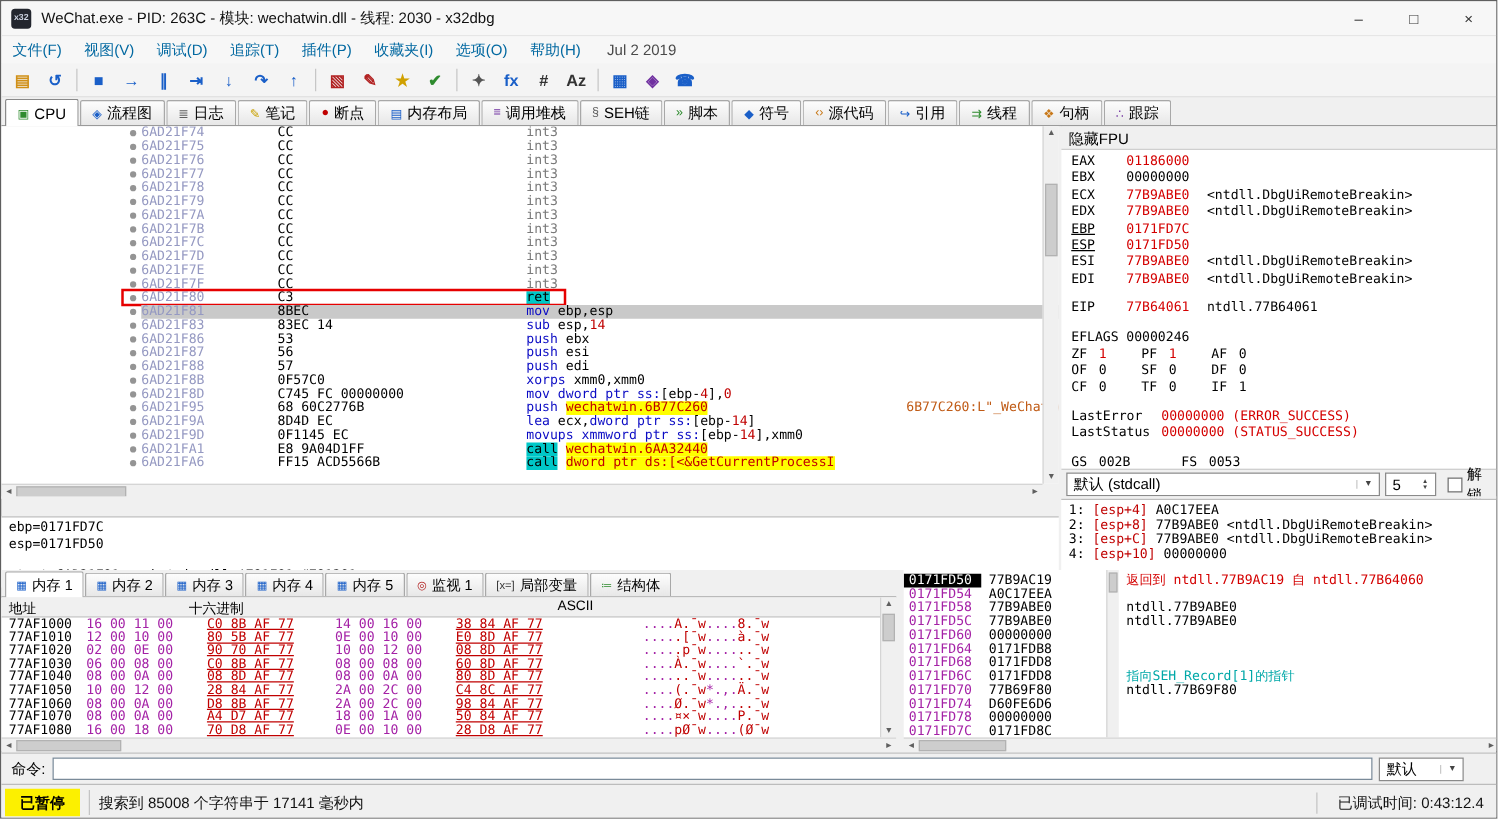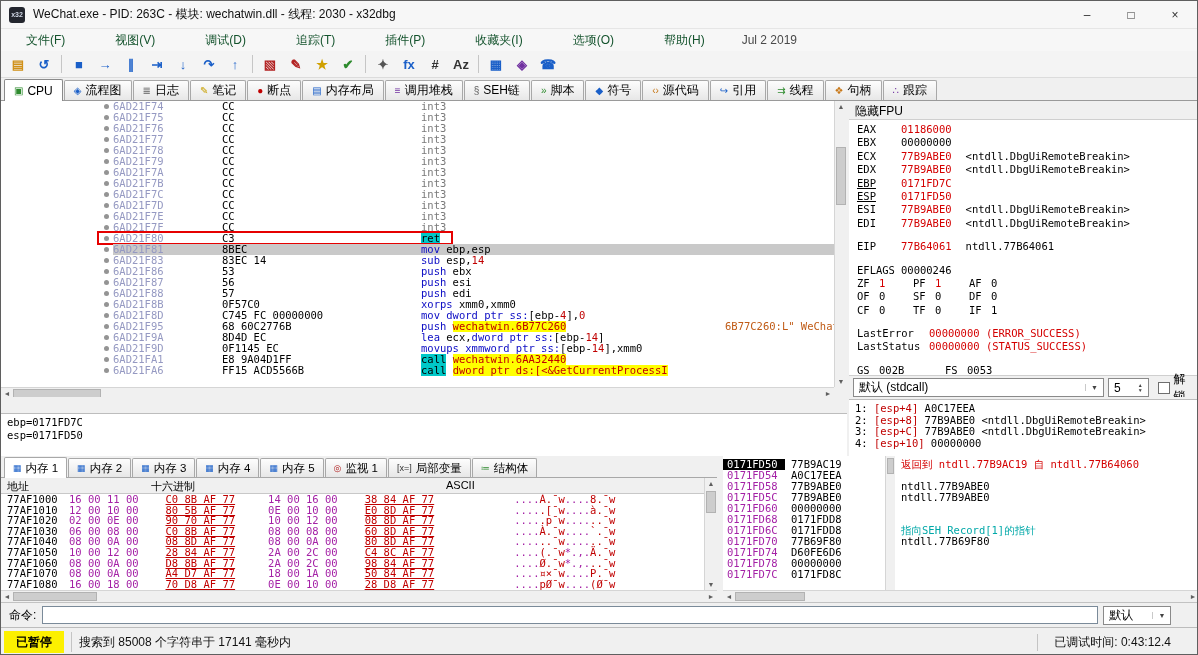--- a/index.html
+++ b/index.html
@@ -10,21 +10,21 @@
 
   
   .titlebar{position:absolute;left:0;top:0;right:0;height:28px;background:#f7f7f7;border-bottom:1px solid #e6e6e6;display:flex;align-items:center;}
   .appicon{width:16px;height:16px;margin-left:8px;background:#23262e;border-radius:3px;color:#cfd6e4;font-size:7px;line-height:16px;text-align:center;font-weight:bold;}
   .title{margin-left:8px;font-size:12px;color:#111;}
   .wbtns{margin-left:auto;display:flex;height:28px;}
   .wbtn{width:44px;text-align:center;line-height:28px;font-size:12px;color:#333;}
 
   
   .menubar{position:absolute;left:0;top:28px;right:0;height:22px;background:#f7f7f7;display:flex;align-items:center;}
-  .menu-item{padding:3px 25px;color:#14532d;}
+  .menu-item{padding:3px 9px;color:#0369a1;}
   .builddate{margin-left:12px;color:#4a4a4a;}
 
   
   .toolbar{position:absolute;left:0;top:50px;right:0;height:27px;background:#f4f4f4;border-bottom:1px solid #dcdcdc;display:flex;align-items:center;padding-left:4px;}
   .tb-btn{width:24px;height:23px;display:flex;align-items:center;justify-content:center;font-size:13px;font-weight:bold;margin:0 1px;border-radius:2px;font-style:italic;font-style:normal;}
   .tb-sep{width:1px;height:18px;background:#c6c6c6;margin:0 4px;}
 
   
   .tabbar{position:absolute;left:0;top:77px;right:0;height:23px;background:#f0f0f0;display:flex;align-items:flex-end;padding-left:3px;border-bottom:1px solid #9a9a9a;}
   .vtab{display:flex;align-items:center;height:20px;padding:0 9px;margin-right:1px;border:1px solid #a8a8a8;border-bottom:none;border-radius:2px 2px 0 0;background:linear-gradient(#fdfdfd,#e7e7e7);white-space:nowrap;}
@@ -129,21 +129,21 @@
   .cmdbar{position:absolute;left:0;top:601px;width:1198px;height:25px;background:#f0f0f0;border-top:1px solid #c2c2c2;display:flex;align-items:center;}
   .cmdlabel{margin-left:8px;}
   .cmdinput{margin-left:6px;width:1056px;height:18px;border:1px solid #7a8a99;background:#fff;font-size:11px;padding:0 3px;font-family:"DejaVu Sans Mono",monospace;}
   .cmdcombo{margin-left:5px;width:68px;}
 
   
   .statusbar{position:absolute;left:0;top:626px;width:1198px;height:29px;background:#f0f0f0;border-top:1px solid #bcbcbc;display:flex;align-items:center;}
   .badge{background:#fcf000;color:#000;font-weight:bold;padding:3px 12px;margin-left:3px;height:22px;}
   .sep{width:1px;height:20px;background:#c4c4c4;margin:0 7px;}
   .statusmsg{color:#111;}
-  .statustime{margin-left:auto;margin-right:28px;padding-left:16px;border-left:1px solid #c4c4c4;color:#111;}
+  .statustime{margin-left:auto;margin-right:12px;padding-left:16px;border-left:1px solid #c4c4c4;color:#111;}
 </style>
 </head>
 <body>
 
 <div class="app">
 
   <div class="titlebar">
     <div class="appicon">x32</div>
     <div class="title">WeChat.exe - PID: 263C - 模块: wechatwin.dll - 线程: 2030 - x32dbg</div>
     <div class="wbtns">
@@ -425,20 +425,21 @@
 
   <div class="bsplit"></div>
 
   <div class="stackpanel">
     <div>
         <div class="srow"><span class="saddr csp">0171FD50</span><span class="sval">77B9AC19</span><span class="scmt red">返回到 ntdll.77B9AC19 自 ntdll.77B64060</span></div>
         <div class="srow"><span class="saddr">0171FD54</span><span class="sval">A0C17EEA</span></div>
         <div class="srow"><span class="saddr">0171FD58</span><span class="sval">77B9ABE0</span><span class="scmt ">ntdll.77B9ABE0</span></div>
         <div class="srow"><span class="saddr">0171FD5C</span><span class="sval">77B9ABE0</span><span class="scmt ">ntdll.77B9ABE0</span></div>
         <div class="srow"><span class="saddr">0171FD60</span><span class="sval">00000000</span></div>
+        <div class="srow"><span class="saddr">0171FD64</span><span class="sval">0171FDB8</span></div>
         <div class="srow"><span class="saddr">0171FD68</span><span class="sval">0171FDD8</span></div>
         <div class="srow"><span class="saddr">0171FD6C</span><span class="sval">0171FDD8</span><span class="scmt cyan">指向SEH_Record[1]的指针</span></div>
         <div class="srow"><span class="saddr">0171FD70</span><span class="sval">77B69F80</span><span class="scmt ">ntdll.77B69F80</span></div>
         <div class="srow"><span class="saddr">0171FD74</span><span class="sval">D60FE6D6</span></div>
         <div class="srow"><span class="saddr">0171FD78</span><span class="sval">00000000</span></div>
         <div class="srow"><span class="saddr">0171FD7C</span><span class="sval">0171FD8C</span></div>
       </div>
   </div>
 
   <div class="scroll v" style="left:884px;top:455px;width:10px;height:134px;">

